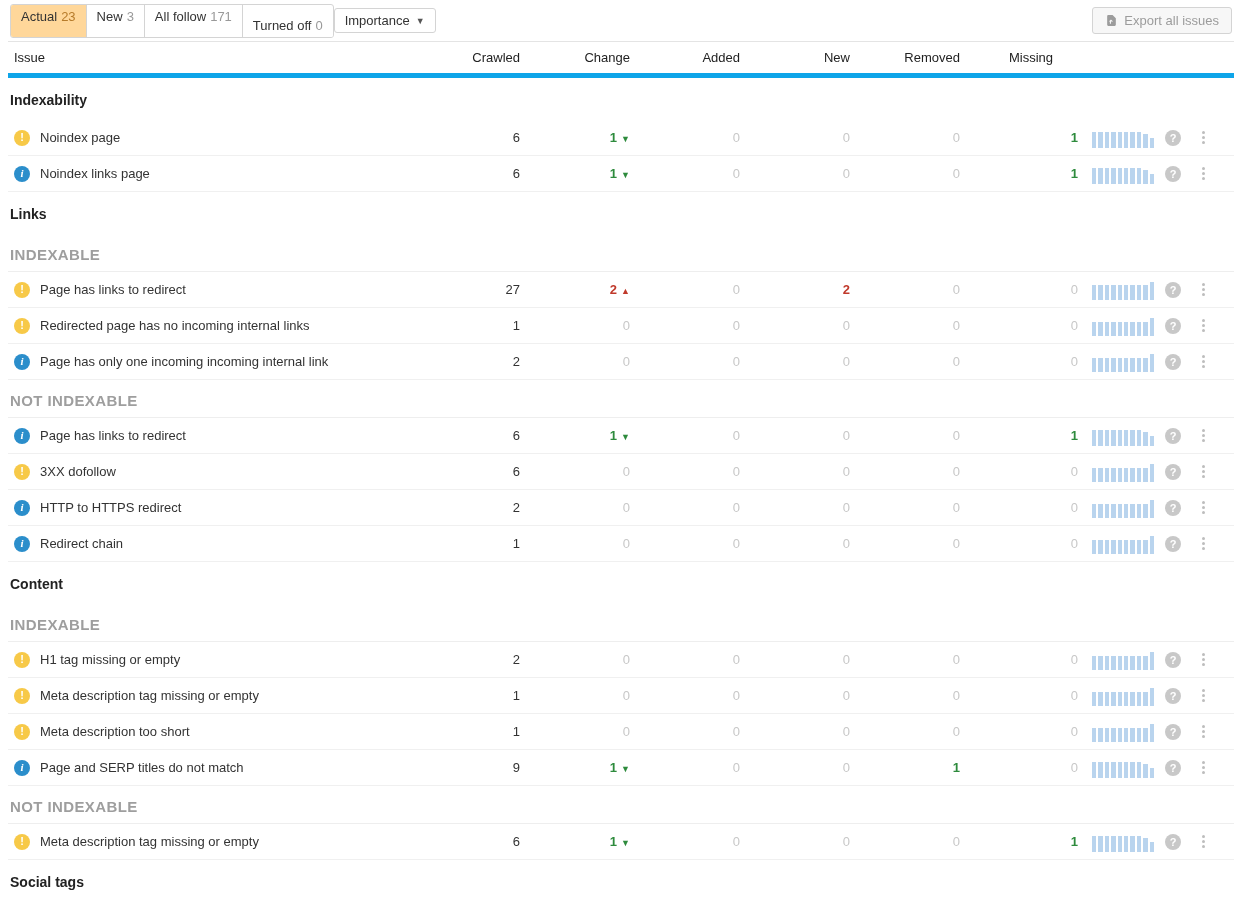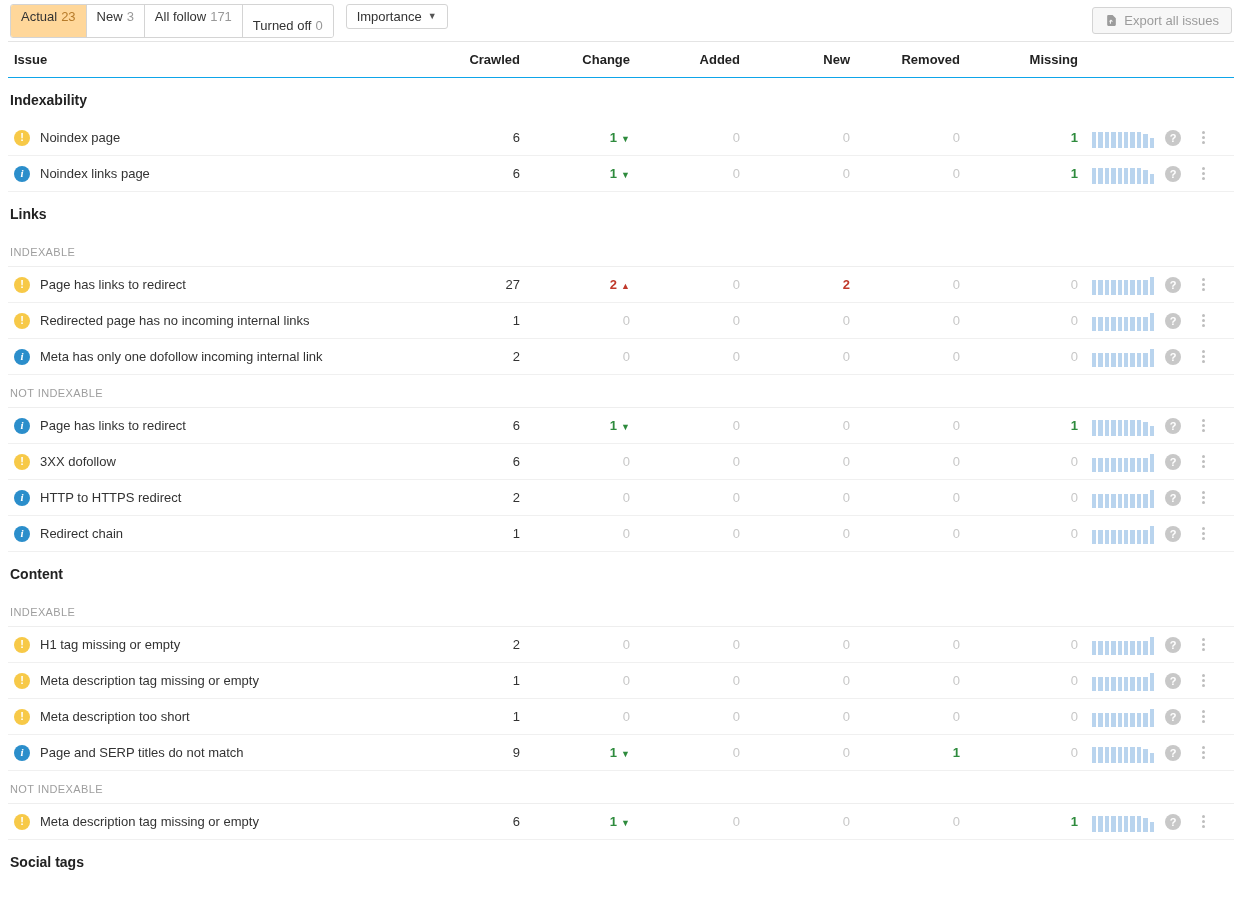--- a/index.html
+++ b/index.html
@@ -1,39 +1,39 @@
 <!DOCTYPE html>
 <html><head>
 <meta charset="utf-8">
 <style>
   * { box-sizing: border-box; }
   html, body { margin: 0; padding: 0; font-family: Arial, Helvetica, sans-serif; font-size: 13px; color: #333; background: #fff; }
   .page { width: 1242px; margin: 0 auto; padding: 0 8px; }
   .toolbar { display: flex; align-items: center; justify-content: space-between; padding: 0 2px; height: 42px; border-bottom: 1px solid #e4e4e4; }
-  .toolbar-left { display: flex; align-items: flex-start; gap: 12px; }
+  .toolbar-left { display: flex; align-items: center; }
   .tab-group { display: flex; border: 1px solid #d4d4d4; border-radius: 3px; overflow: hidden; }
   .tab-group .tab { padding: 4px 10px; font-size: 13px; border-right: 1px solid #d4d4d4; background: #fff; cursor: pointer; white-space: nowrap; }
   .tab-group .tab:last-child { border-right: none; margin-top: 9px; }
   .tab-group .tab.active { background: #ffd79a; }
   .tab .cnt { color: #999; margin-left: 4px; }
   .tab.active .cnt { color: #b77b2a; }
   .dropdown { display: inline-flex; align-items: center; gap: 6px; border: 1px solid #d4d4d4; border-radius: 3px; padding: 4px 10px; cursor: pointer; background: #fff; }
   .dropdown .caret { font-size: 9px; color: #555; }
   .export-btn { display: inline-flex; align-items: center; gap: 6px; border: 1px solid #d4d4d4; border-radius: 3px; padding: 5px 12px; background: #f7f7f7; color: #9c9c9c; cursor: default; }
   .export-btn svg { width: 13px; height: 13px; }
 
   .table-head, .row { display: grid; grid-template-columns: 420px 110px 110px 110px 110px 110px 110px 70px 30px 30px; align-items: center; }
-  .table-head { height: 36px; font-weight: 700; color: #222; border-bottom: 1px solid #0ea5e9; }
+  .table-head { height: 36px; font-weight: 400; color: #222; border-bottom: 5px solid #0ea5e9; }
   .table-head .hcell { padding: 0 6px; }
   .th-issue { text-align: left; }
   .th-num { text-align: right; padding-right: 18px !important; }
-  .th-miss { text-align: right; padding-right: 10px !important; }
+  .th-miss { text-align: center; padding-right: 10px !important; }
 
   .section-h { font-weight: 700; font-size: 14px; color: #222; padding: 14px 2px 12px 2px; }
-  .sub-h { font-size: 11px; letter-spacing: 0.4px; color: #9e9e9e; padding: 12px 2px 8px 2px; font-weight: 400; border-bottom: 1px solid #eee;}
+  .sub-h { font-size: 15px; letter-spacing: 0.4px; color: #9e9e9e; padding: 12px 2px 8px 2px; font-weight: 700; border-bottom: 1px solid #eee;}
 
   .row { height: 36px; border-bottom: 1px solid #f0f0f0; }
   .cell { padding: 0 6px; }
   .issue-cell { display: flex; align-items: center; gap: 10px; text-align: left; }
   .num-cell { text-align: right; padding-right: 18px; color: #333; }
   .miss-cell { text-align: right; padding-right: 10px; color: #333; }
   .muted0 { color: #c8c8c8; }
   .green { color: #2e8b3d; font-weight: 600; }
   .red { color: #c0392b; font-weight: 600; }
   .tri { font-size: 9px; margin-left: 4px; }
@@ -243,21 +243,21 @@
             <span></span>
             <span></span>
           </span>
         </div>
       </div>
       <div class="row">
         <div class="cell issue-cell">
           <span class="sev sev-info">
             <span class="glyph">i</span>
           </span>
-          <span>Meta has only one dofollow incoming internal link</span>
+          <span>Page has only one incoming incoming internal link</span>
         </div>
         <div class="cell num-cell">2</div>
         <div class="cell num-cell muted0">0</div>
         <div class="cell num-cell muted0">0</div>
         <div class="cell num-cell muted0">0</div>
         <div class="cell num-cell muted0">0</div>
         <div class="cell miss-cell muted0">0</div>
         <div class="cell center">
           <div class="spark">
             <div class="b" style="height: 14px;"></div>

